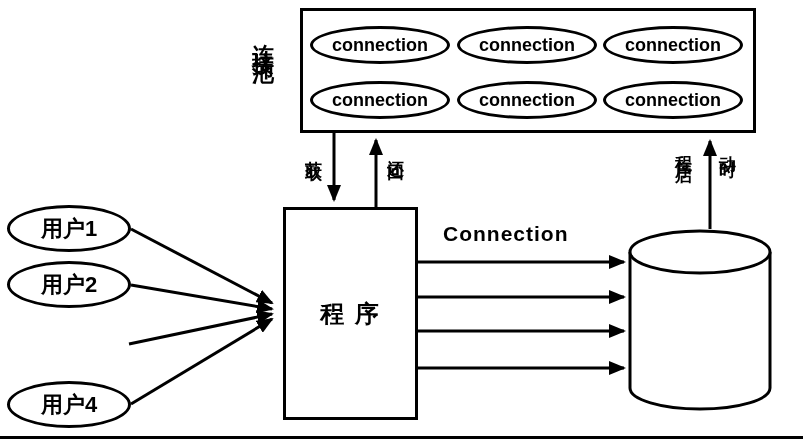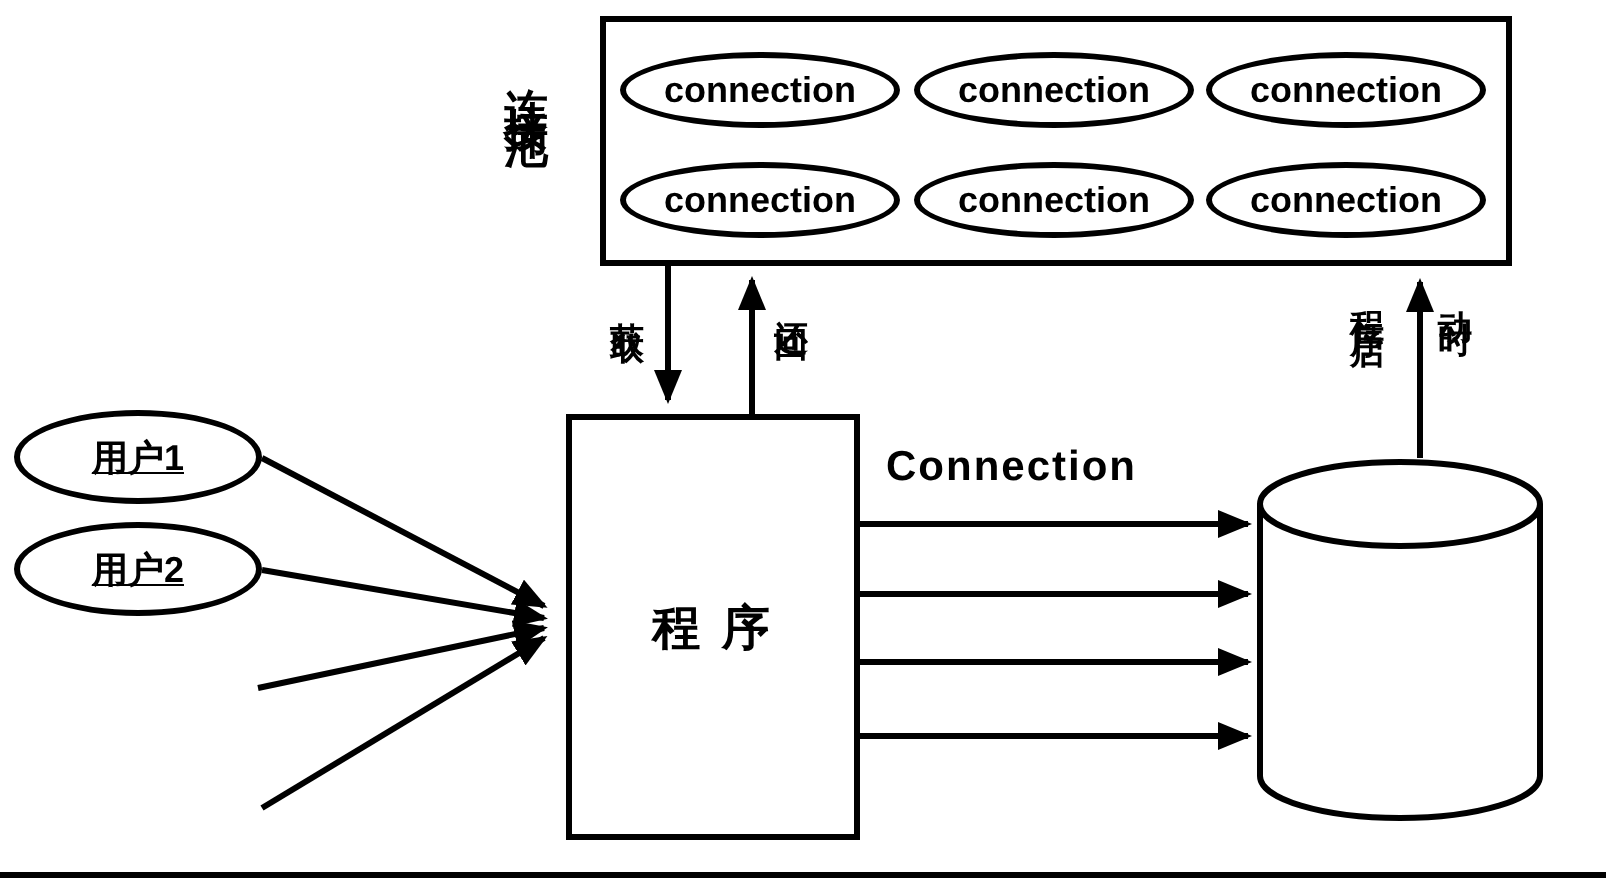--- a/index.html
+++ b/index.html
@@ -20,23 +20,23 @@
   .ellipse {
     position:absolute;
     border:3px solid #000;
     border-radius:50%;
     background:#fff;
     box-sizing:border-box;
     display:flex; align-items:center; justify-content:center;
     font-weight:bold;
   }
   .conn-ellipse { width:140px; height:38px; font-size:18px; }
-  .user-ellipse { width:124px; height:47px; font-size:18px;text-decoration:underline; }
+  .user-ellipse { width:124px; height:47px; font-size:22px; }
   .program-box {
-    left:283px; top:207px; width:147px; height:213px;
+    left:283px; top:207px; width:135px; height:213px;
     display:flex; align-items:center; justify-content:center;
   }
   .program-label { font-size:24px; font-weight:bold; letter-spacing:2px; }
   .pool-box { left:300px; top:8px; width:456px; height:125px; }
   .vtext {
     position:absolute;
     writing-mode:vertical-rl;
     text-orientation:upright;
     font-weight:bold;
     white-space:nowrap;
@@ -103,16 +103,17 @@
   <div class="vtext small-vlabel startup-left">程序启</div>
   <div class="vtext small-vlabel startup-right">动时</div>
   <div class="connection-label">Connection</div>
 
   <div class="box program-box">
     <span class="program-label">程 序</span>
   </div>
 
   <div class="ellipse user-ellipse" style="left:7px; top:205px;">用户1</div>
   <div class="ellipse user-ellipse" style="left:7px; top:261px;">用户2</div>
+  <div class="ellipse user-ellipse" style="left:7px; top:381px;">用户4</div>
 
   <div class="bottom-edge"></div>
 
 </div>
 
 </body></html>

